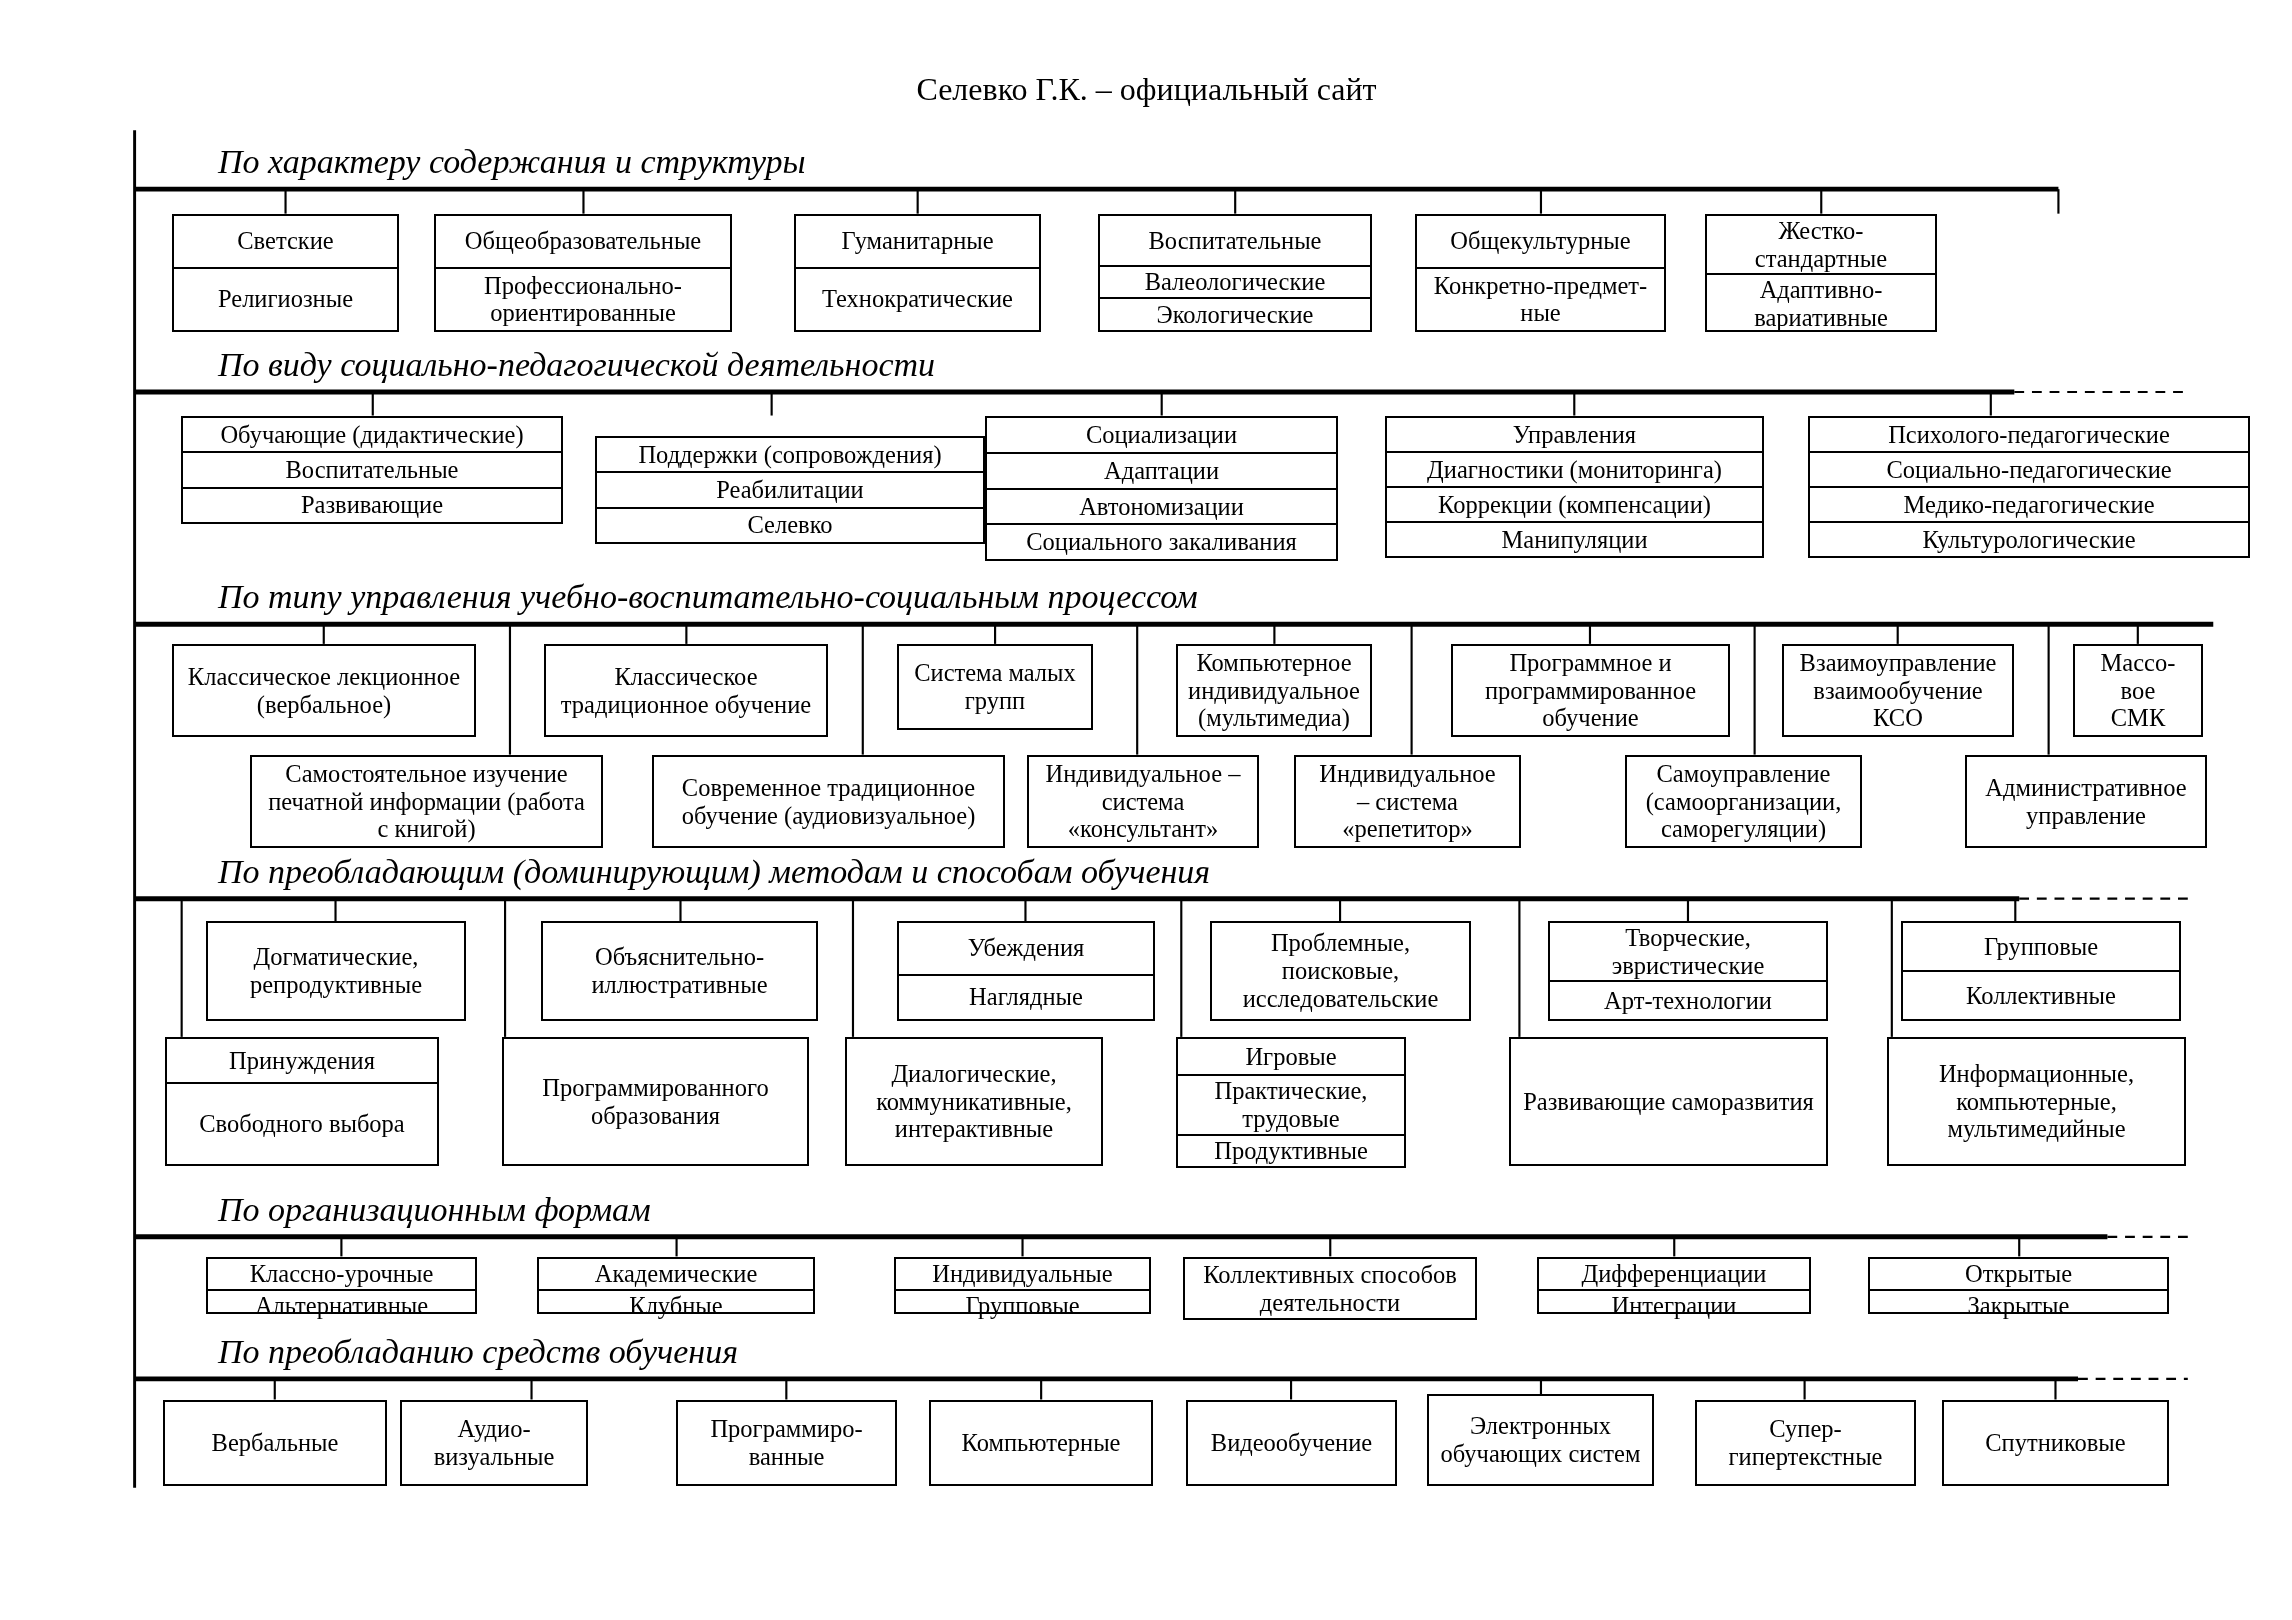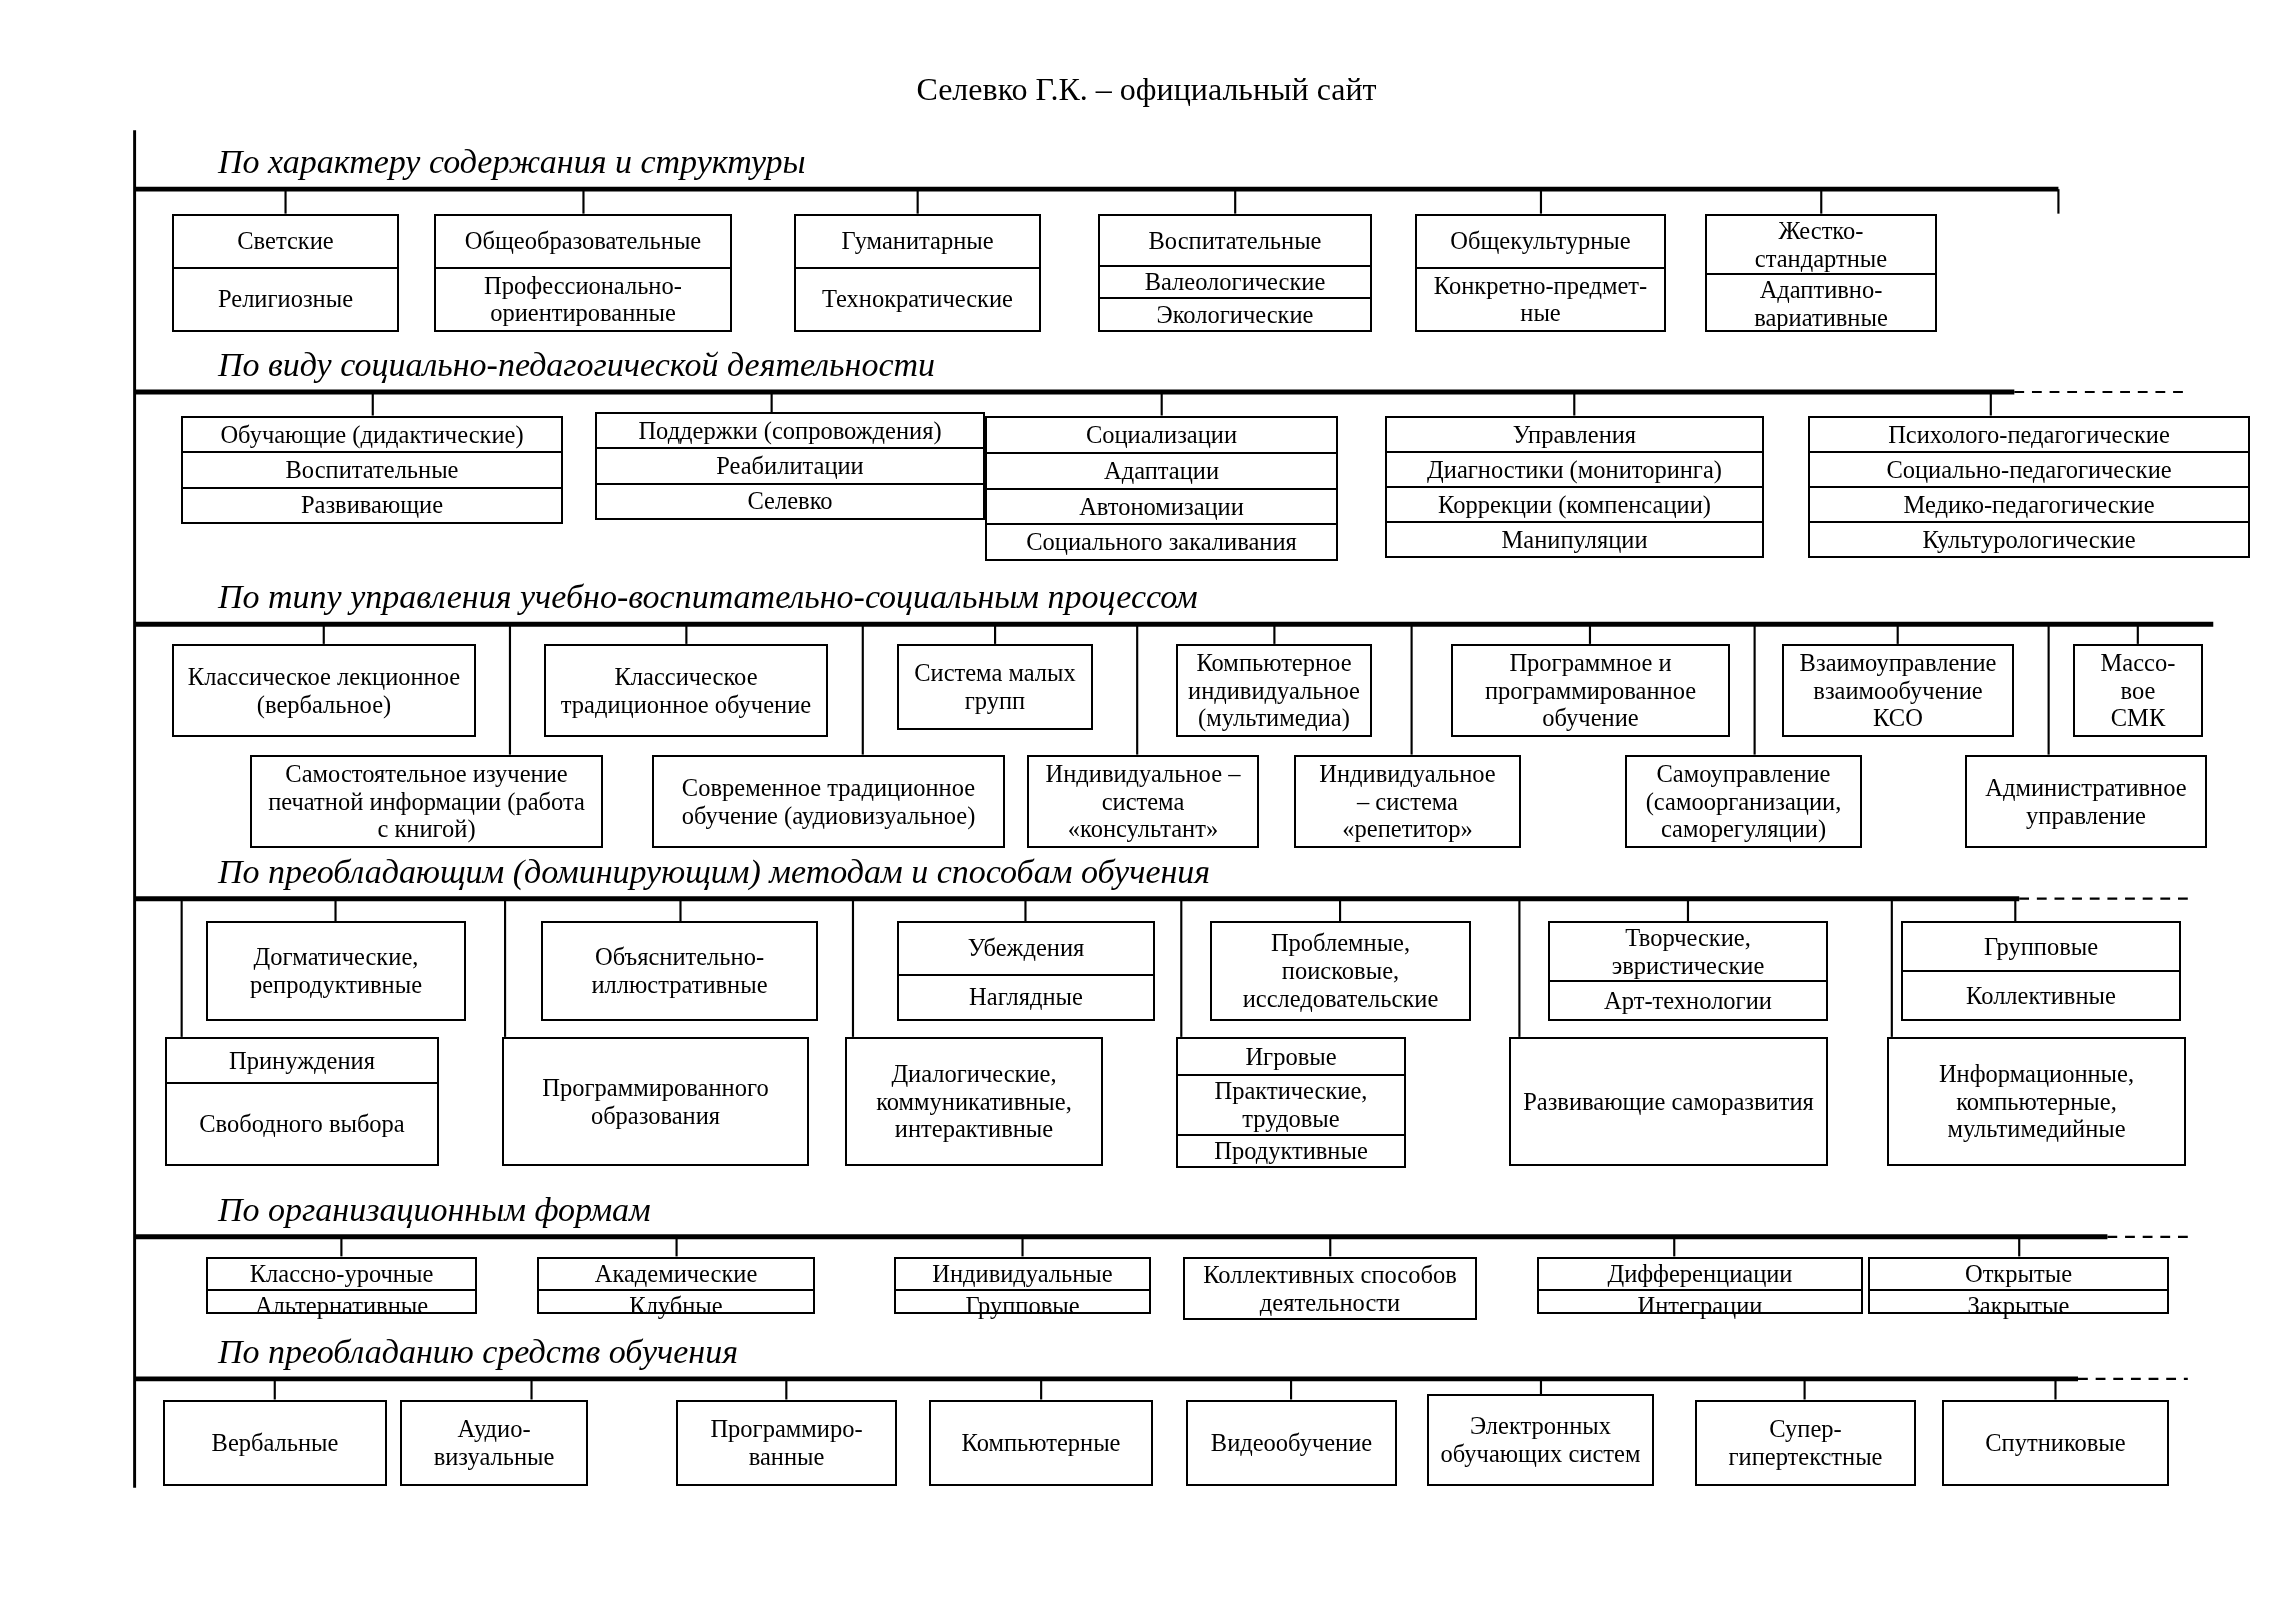--- a/index.html
+++ b/index.html
@@ -143,21 +143,21 @@
 стандартные</div>
     <div class="cell" style="flex:66">Адаптивно-
 вариативные</div>
   </div>
 
   <div class="box" style="left:181px;top:416px;width:382px;height:108px">
     <div class="cell">Обучающие (дидактические)</div>
     <div class="cell">Воспитательные</div>
     <div class="cell">Развивающие</div>
   </div>
-  <div class="box" style="left:595px;top:412px;width:390px;height:108px">
+  <div class="box" style="left:595px;top:436px;width:390px;height:108px">
     <div class="cell">Поддержки (сопровождения)</div>
     <div class="cell">Реабилитации</div>
     <div class="cell">Селевко</div>
   </div>
   <div class="box" style="left:985px;top:416px;width:353px;height:145px">
     <div class="cell">Социализации</div>
     <div class="cell">Адаптации</div>
     <div class="cell">Автономизации</div>
     <div class="cell">Социального закаливания</div>
   </div>
@@ -273,21 +273,21 @@
     <div class="cell">Академические</div>
     <div class="cell">Клубные</div>
   </div>
   <div class="box" style="left:894px;top:1257px;width:257px;height:57px">
     <div class="cell">Индивидуальные</div>
     <div class="cell">Групповые</div>
   </div>
   <div class="box" style="left:1183px;top:1257px;width:294px;height:63px">
     <div class="cell">Коллективных способов деятельности</div>
   </div>
-  <div class="box" style="left:1537px;top:1257px;width:326px;height:57px">
+  <div class="box" style="left:1537px;top:1257px;width:274px;height:57px">
     <div class="cell">Дифференциации</div>
     <div class="cell">Интеграции</div>
   </div>
   <div class="box" style="left:1868px;top:1257px;width:301px;height:57px">
     <div class="cell">Открытые</div>
     <div class="cell">Закрытые</div>
   </div>
 
   <div class="box" style="left:163px;top:1400px;width:224px;height:86px">
     <div class="cell">Вербальные</div>

